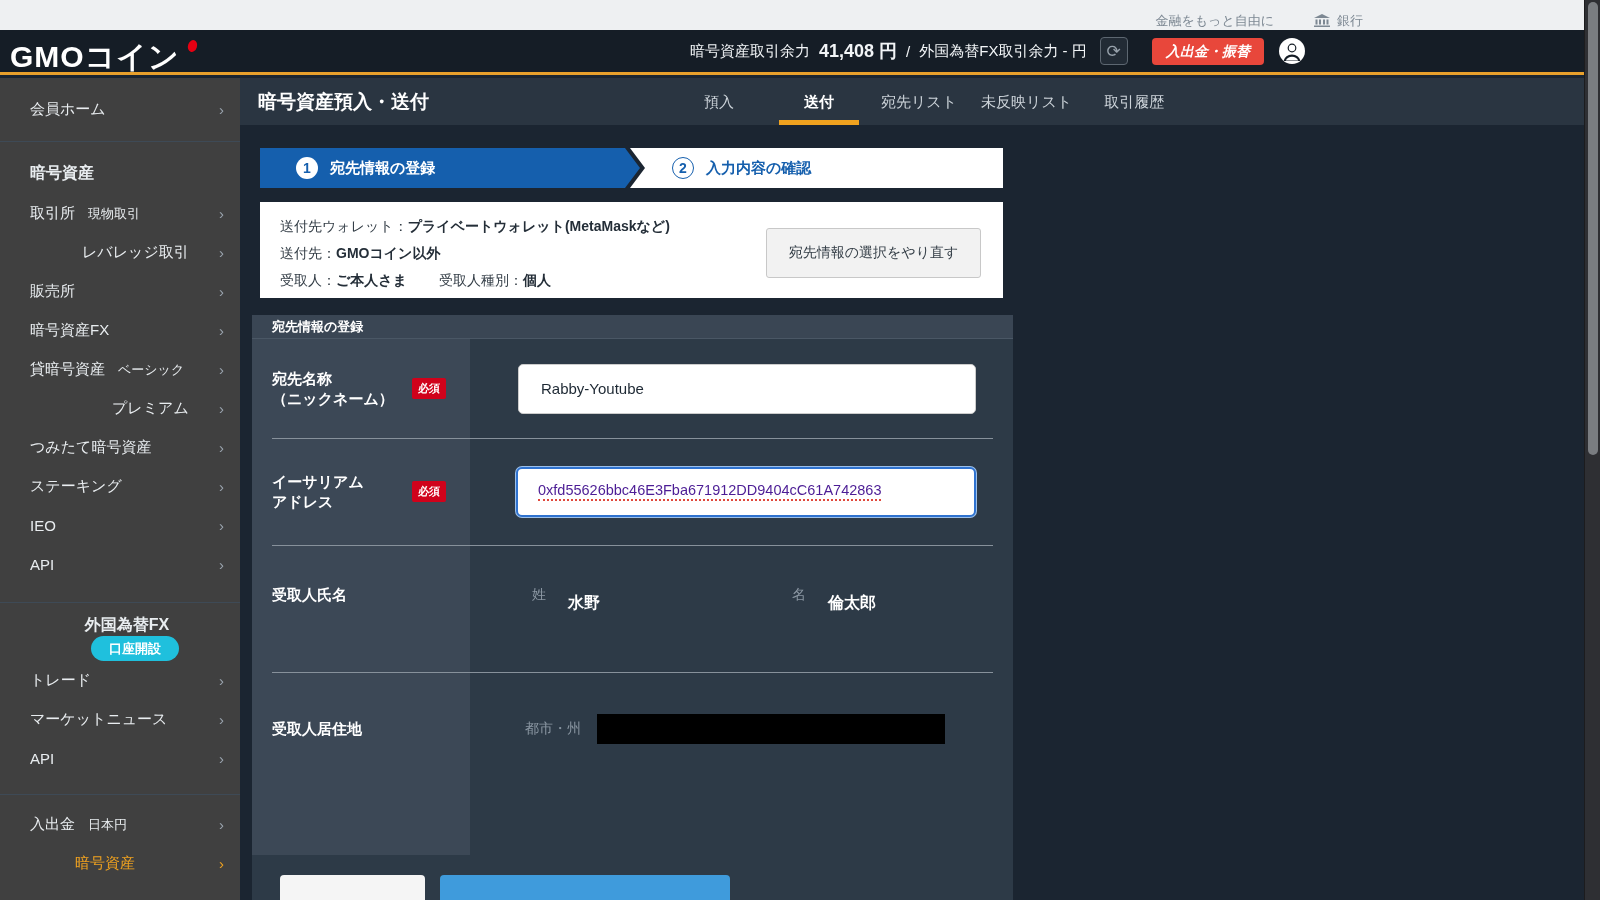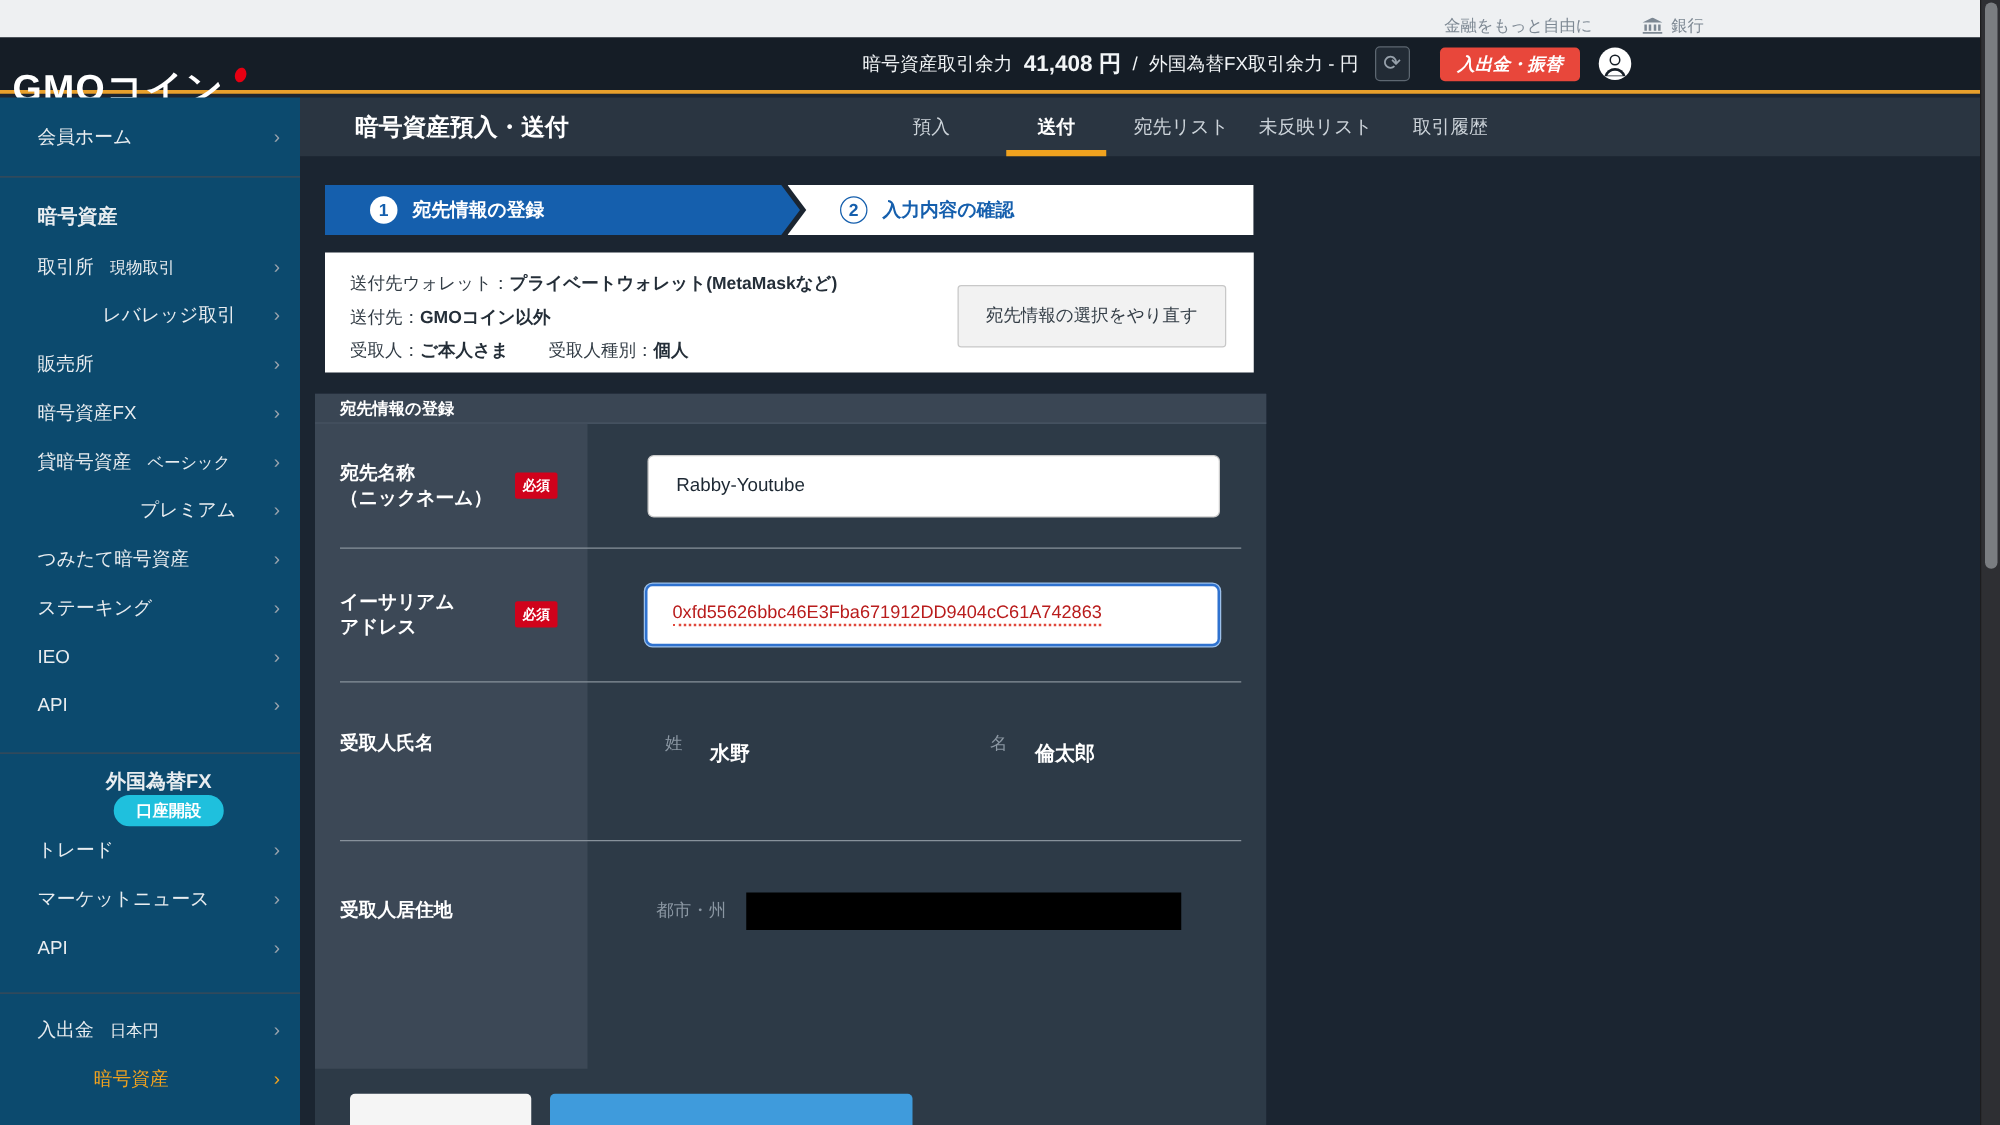--- a/index.html
+++ b/index.html
@@ -14,58 +14,58 @@
     background:#eef0f2; display:flex; align-items:flex-end; justify-content:flex-end;
     padding-right:237px; gap:40px; color:#7d8893; font-size:13px;
   }
   .bank-link { display:flex; align-items:center; gap:7px; color:#7d8893; }
   .bank-icon svg { display:block; }
   
   .header {
     position:absolute; top:30px; left:0; width:1600px; height:45px;
     background:#151d26; border-bottom:3px solid #e8a02c;
   }
-  .logo { position:absolute; left:10px; top:21px; font-size:30px; font-weight:bold;
+  .logo { position:absolute; left:10px; top:7px; font-size:30px; font-weight:bold;
     color:#fff; letter-spacing:1px; }
   .logo-dot { position:absolute; left:178px; top:3px; width:9px; height:12px;
     border-radius:50%; background:#e60012; transform:rotate(18deg); }
   .balance { position:absolute; left:690px; top:0; height:42px; display:flex;
     align-items:center; gap:9px; font-size:15px; color:#f2f5f7; }
   .balance .val { font-weight:bold; font-size:18px; }
   .refresh-btn { width:28px; height:28px; border:1px solid #5d6771; border-radius:4px;
     background:#222b35; color:#97a1ab; font-size:17px; display:flex; align-items:center;
     justify-content:center; margin-left:4px; }
   .transfer-btn { position:absolute; left:1152px; top:8px; width:112px; height:27px;
     background:#e8473b; border:none; border-radius:4px; color:#fff; font-weight:bold;
     font-size:14px; display:flex; align-items:center; justify-content:center;font-style:italic; }
   .avatar { position:absolute; left:1278px; top:7px; width:28px; height:28px; }
   
   .sidebar { position:absolute; top:78px; left:0; width:240px; height:822px;
-    background:#0c4a6e; padding-top:12px; }
+    background:#404040; padding-top:12px; }
   .side-item { height:39px; display:flex; align-items:center; padding:0 16px 0 30px;
     font-size:15px; color:#e9edf0; position:relative; }
   .side-item .chev { margin-left:auto; color:#9aa4ae; font-size:15px; }
   .side-item .sub { font-size:13px; margin-left:13px; color:#e9edf0; }
   .side-item.hdr { font-weight:bold; font-size:16px; height:42px; }
   .side-item.fx { height:46px; font-weight:bold; font-size:16px;flex-direction:column; }
   .side-item.indent1 { padding-left:82px; }
   .side-item.indent2 { padding-left:112px; }
   .side-item.indent3 { padding-left:75px; }
   .side-item.hl, .side-item.hl .chev { color:#f0a21f; }
   .side-div { height:1px; background:#3e4a56; }
   .d1 { margin-top:12px; } .h1 { margin-top:10px; }
   .d2 { margin-top:18px; } .h2 { margin-top:12px; }
   .d3 { margin-top:16px; } .h3 { margin-top:10px; }
   .pill { background:#1fc0dd; color:#fff; font-size:13px; font-weight:bold;
     border:none; border-radius:15px; height:30px; padding:0 18px; margin-left:16px;
     display:flex; align-items:center; }
   
   .main-strip { position:absolute; top:78px; left:240px; width:1360px; height:47px;
     background:#2a3541; display:flex; align-items:center; }
-  .page-title { font-size:19px; font-weight:bold; margin-left:44px; color:#fff; }
+  .page-title { font-size:19px; font-weight:bold; margin-left:18px; color:#fff; }
   .tabs { display:flex; margin-left:240px; }
   .tab { min-width:100px; text-align:center; font-size:15px; color:#cdd4da;
     height:47px; line-height:47px; position:relative; padding:0 12px; }
   .tab.active { color:#fff; font-weight:bold; }
   .tab.active::after { content:""; position:absolute; left:10px; right:10px;
     bottom:0; height:5px; background:#f0a21f; }
   
   .steps { position:absolute; top:148px; left:260px; width:743px; height:40px; }
   .step1 { position:absolute; left:0; top:0; width:380px; height:40px; background:#155fad;
     clip-path:polygon(0 0, calc(100% - 15px) 0, 100% 50%, calc(100% - 15px) 100%, 0 100%);
@@ -102,21 +102,21 @@
   .fl { width:218px; display:flex; align-items:center; padding:0 24px 0 20px; }
   .fl-text { font-size:15px; font-weight:bold; line-height:20px; }
   .req { background:#d0021b; color:#fff; font-size:11px; font-weight:bold;
     padding:3px 6px; border-radius:2px; margin-left:auto; }
   .fv { flex:1; display:flex; align-items:center; position:relative; }
   .text-input { position:absolute; left:48px; width:458px; height:50px; background:#fff;
     border:1px solid #ccc; border-radius:5px; padding:0 22px; font-size:15px;
     color:#1d2833; font-family:inherit; }
   .input-focus { position:absolute; left:46px; width:460px; height:50px; background:#fff;
     border:2px solid #2f72cf; border-radius:6px; box-shadow:0 0 0 1px #9cc0ea;
-    display:flex; align-items:center; padding:0 20px; color:#b91c1c; font-size:14.5px; }
+    display:flex; align-items:center; padding:0 20px; color:#4c1d95; font-size:14.5px; }
   .squiggle { border-bottom:2px dotted #e0483c; padding-bottom:1px; }
   .kv { display:flex; align-items:center; }
   .kv .k { color:#8b97a3; font-size:14px; margin-right:22px; }
   .kv .v { color:#fff; font-weight:bold; font-size:16px;margin-top:16px; }
   .pair-wrap { display:flex; padding-left:62px; width:100%; }
   .pair-wrap .kv:first-child { width:260px; }
   .res-wrap { display:flex; align-items:center; padding-left:55px; }
   .redaction { width:348px; height:30px; background:#000; margin-left:16px; }
   .btn-white { position:absolute; left:28px; bottom:0; width:145px; height:25px;
     background:#f5f5f5; border:none; border-radius:4px 4px 0 0; }

